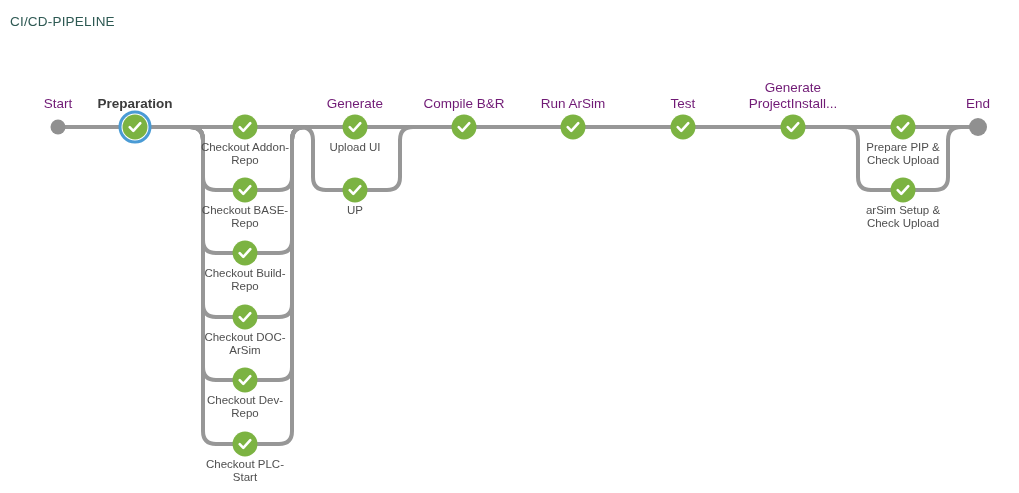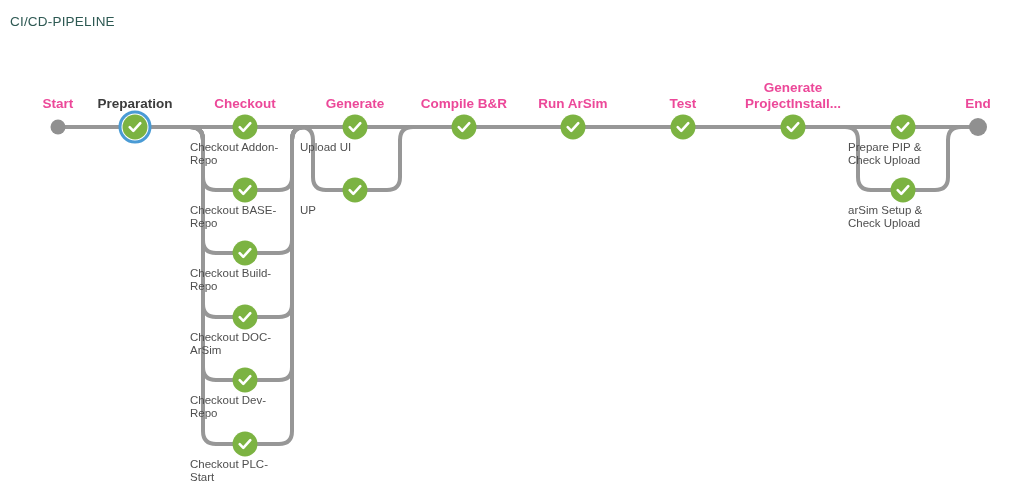--- a/index.html
+++ b/index.html
@@ -28,31 +28,31 @@
     position: absolute;
     left: 0;
     top: 0;
   }
   .stage-label {
     position: absolute;
     width: 140px;
     text-align: center;
     font-size: 13.5px;
     line-height: 16px;
-    color: #ec4899;
+    color: #701a75;
     white-space: pre-line;
-    font-weight: bold;
   }
   .stage-label.selected {
     font-weight: bold;
     color: #3c3c3c;
   }
   .branch-label {
     position: absolute;
     width: 110px;
+    text-align: center;
     font-size: 11.5px;
     line-height: 13px;
     color: #4f4f4f;
     white-space: pre-line;
   }
 </style>
 </head>
 <body>
 
 <div class="canvas">
@@ -140,21 +140,20 @@
     </g>
 
     <g>
       <circle cx="903" cy="190" r="12.5" fill="#7cb342"></circle>
       <path d="M -5.3 0.2 L -1.7 3.9 L 5.3 -3.9" transform="translate(903,190)" stroke="#ffffff" stroke-width="2.6" fill="none" stroke-linecap="round" stroke-linejoin="round"></path>
     </g>
   </svg>
 
   <div class="stage-label" style="left:18px; top:96px; width:80px">Start</div>
   <div class="stage-label selected" style="left:65px; top:96px">Preparation</div>
-  <div class="stage-label" style="left:175px; top:96px">Checkout</div>
   <div class="stage-label" style="left:285px; top:96px">Generate</div>
   <div class="stage-label" style="left:394px; top:96px">Compile B&amp;R</div>
   <div class="stage-label" style="left:503px; top:96px">Run ArSim</div>
   <div class="stage-label" style="left:613px; top:96px">Test</div>
   <div class="stage-label" style="left:723px; top:80px">Generate
 ProjectInstall...</div>
   <div class="stage-label" style="left:948px; top:96px; width:60px">End</div>
 
   <div class="branch-label" style="left:190px; top:141px">Checkout Addon-
 Repo</div>

